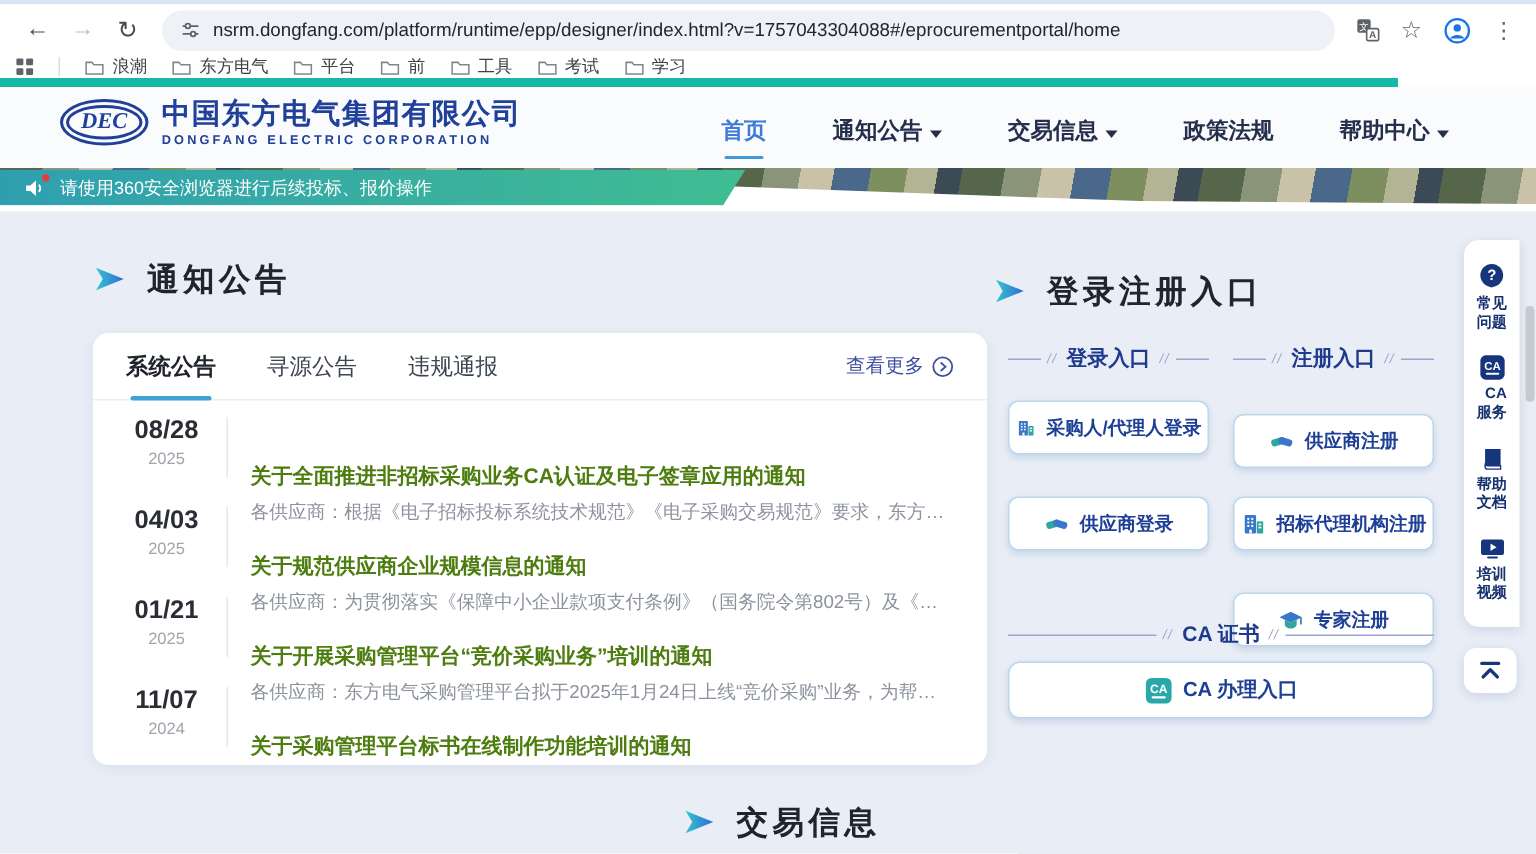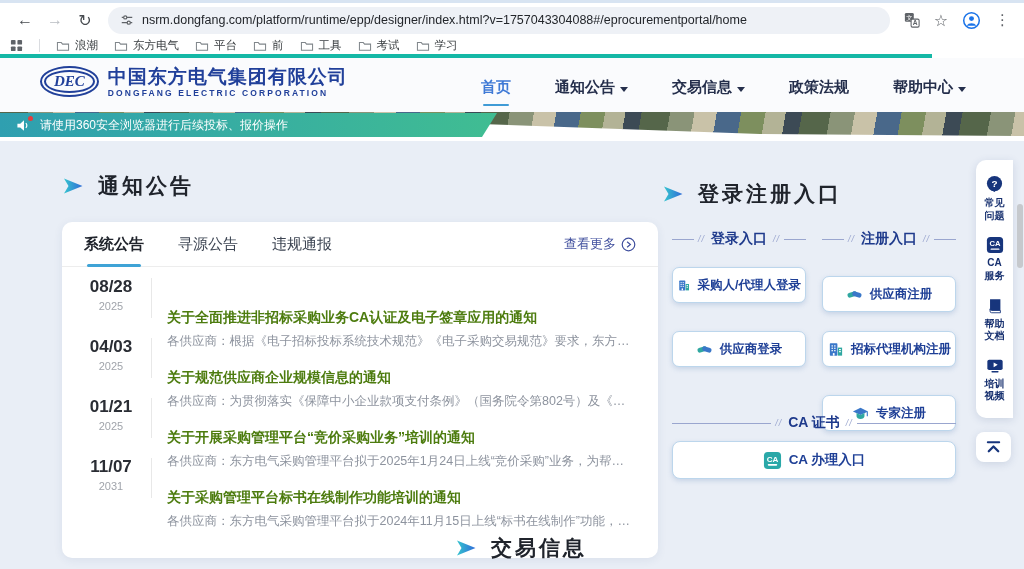--- a/index.html
+++ b/index.html
@@ -14,21 +14,21 @@
   .tb-btn { width:26px; height:26px; display:flex; align-items:center; justify-content:center;
             font-size:16px; color:#474b50; border-radius:50%; flex:0 0 auto; }
   .tb-btn.disabled { color:#b9bdc2; }
   .url-pill { flex:1; height:27px; margin:0 10px 0 6px; background:#eef1f6; border-radius:14px;
               display:flex; align-items:center; padding:0 12px; gap:8px; min-width:0; }
   .url-text { font-size:12.5px; color:#23262b; white-space:nowrap; overflow:hidden; text-overflow:ellipsis; }
   .tb-right { display:flex; align-items:center; gap:14px; flex:0 0 auto; padding-right:2px; }
   .star { font-size:16px; color:#5f6368; }
   .kebab { font-size:15px; color:#5f6368; letter-spacing:0; }
   .bookmarks { position:absolute; left:0; top:37px; width:932px; height:21px; background:#fff;
-               border-bottom:4px solid #14b8a6; display:flex; align-items:center; padding:0 10px; gap:16px; }
+               border-bottom:6px solid #14b8a6; display:flex; align-items:center; padding:0 10px; gap:16px; }
   .bm-sep { width:1px; height:13px; background:#dadce0; }
   .bm { display:flex; align-items:center; gap:5px; font-size:11.5px; color:#3c4043; }
 
   
   .site-header { position:absolute; left:0; top:58px; width:1024px; height:54px; background:#fafbfd;padding-left:32px; }
   .logo-wrap { position:absolute; left:40px; top:8px; display:flex; align-items:center; gap:9px; }
   .oval-outer { border:2px solid #21409a; border-radius:50%; padding:2px; }
   .oval-inner { border:2px solid #21409a; border-radius:50%; padding:1px 8px; color:#21409a;
                 font-weight:bold; font-style:italic; font-size:15px; font-family:"Liberation Serif","DejaVu Serif",serif; }
   .co-cn { font-size:19px; font-weight:bold; color:#21409a; letter-spacing:1px; line-height:1.15; }
@@ -51,21 +51,21 @@
             display:flex; align-items:center; padding-left:16px; gap:9px; }
   .ribbon-text { color:#fff; font-size:12px; white-space:nowrap; }
   .speaker-wrap { position:relative; width:15px; height:15px; flex:0 0 auto; }
   .red-dot { position:absolute; right:-2px; top:-2px; width:5px; height:5px; border-radius:50%; background:#e43d3d; }
 
   
   .content { position:absolute; left:0; top:141px; width:1024px; height:428px; background:#e9eef6; }
   .sec-header { position:absolute; display:flex; align-items:center; gap:14px; }
   .sec-title { font-size:21px; font-weight:bold; color:#20242c; letter-spacing:3px; white-space:nowrap; }
 
-  .notice-card { position:absolute; left:62px; top:81px; width:596px; height:336px; background:#fff;
+  .notice-card { position:absolute; left:62px; top:81px; width:596px; height:288px; background:#fff;
                  border-radius:10px; box-shadow:0 2px 10px rgba(40,70,120,.08); overflow:hidden; }
   .tab-row { height:45px; display:flex; align-items:center; gap:34px; padding:0 22px; border-bottom:1px solid #ededed; }
   .tab { font-size:15px; color:#3c4452; position:relative; white-space:nowrap; }
   .tab.active { font-weight:bold; color:#20242c; }
   .tab.active::after { content:""; position:absolute; left:3px; right:3px; bottom:-13px; height:3px;
                        background:#3fa3d6; border-radius:2px; }
   .more-link { margin-left:auto; display:flex; align-items:center; gap:5px; font-size:13px; color:#41509e; white-space:nowrap; }
   .notice-row { height:60px; display:flex; align-items:flex-start; padding:10px 22px 0 22px; }
   .n-date { width:54px; text-align:center; flex:0 0 auto; }
   .n-md { font-size:17px; font-weight:bold; color:#2a2d34; }
@@ -87,21 +87,21 @@
                margin-top:28px; white-space:nowrap; padding:0 4px; }
   .entry-btn.first { margin-top:19px; }
   .ca-block { position:absolute; left:672px; top:273px; width:284px; }
   .ca-btn { height:38px; margin-top:9px; border-radius:8px; font-size:13.5px; }
 
   
   .float-bar { position:absolute; left:976px; top:19px; width:37px; height:258px; background:#fff;
                border-radius:10px 0 0 10px; box-shadow:0 2px 8px rgba(40,70,120,.15);
                display:flex; flex-direction:column; justify-content:space-around; align-items:center; padding:8px 0; }
   .fb-item { display:flex; flex-direction:column; align-items:center; gap:3px; }
-  .fb-label { font-size:10px; color:#17306f; font-weight:bold; line-height:1.25; text-align:center; }
+  .fb-label { font-size:10px; color:#17306f; font-weight:bold; line-height:1.25; text-align:right; }
   .back-top { position:absolute; left:976px; top:291px; width:35px; height:30px; background:#fff;
               border-radius:8px; box-shadow:0 2px 8px rgba(40,70,120,.15);
               display:flex; align-items:center; justify-content:center; }
 
   .scroll-thumb { position:absolute; left:1017px; top:204px; width:6px; height:64px; background:#c6c9cd; border-radius:3px; }
 </style>
 </head>
 <body>
 
 <svg width="0" height="0" style="position:absolute">
@@ -289,21 +289,21 @@
         </div>
         <div class="n-div"></div>
         <div class="n-body">
           <div class="n-title">关于开展采购管理平台“竞价采购业务”培训的通知</div>
           <div class="n-desc">各供应商：东方电气采购管理平台拟于2025年1月24日上线“竞价采购”业务，为帮助各供…</div>
         </div>
       </div>
       <div class="notice-row">
         <div class="n-date">
           <div class="n-md">11/07</div>
-          <div class="n-yr">2031</div>
+          <div class="n-yr">2024</div>
         </div>
         <div class="n-div"></div>
         <div class="n-body">
           <div class="n-title">关于采购管理平台标书在线制作功能培训的通知</div>
           <div class="n-desc">各供应商：东方电气采购管理平台拟于2024年11月15日上线“标书在线制作”功能，为帮…</div>
         </div>
       </div>
     </div>
 
     <div class="sec-header" style="left:662px; top:39px;">

